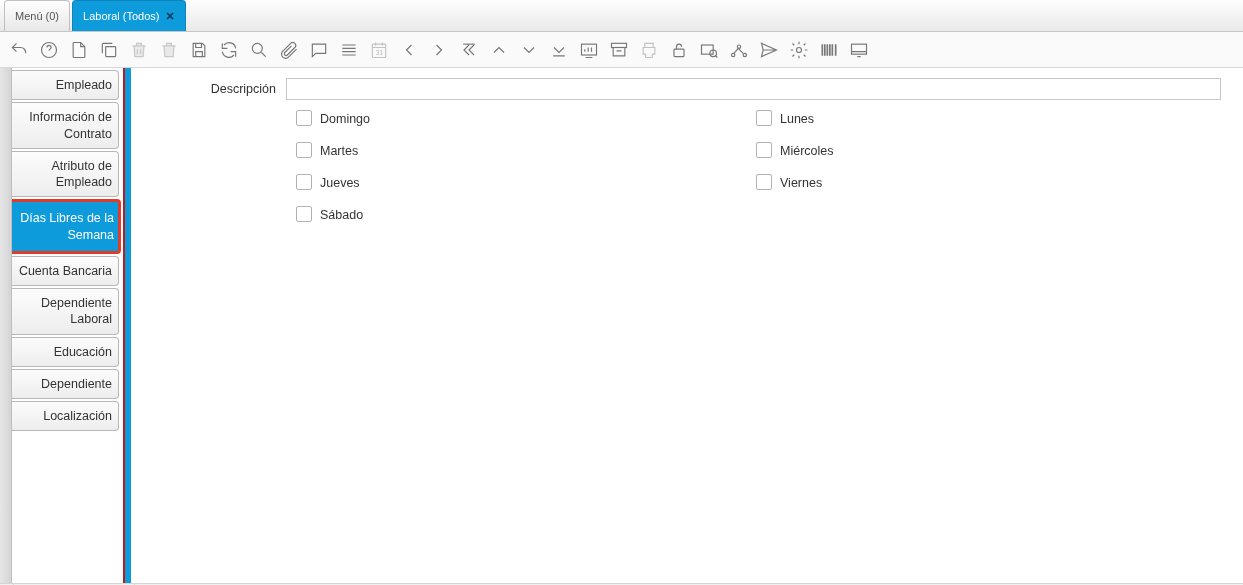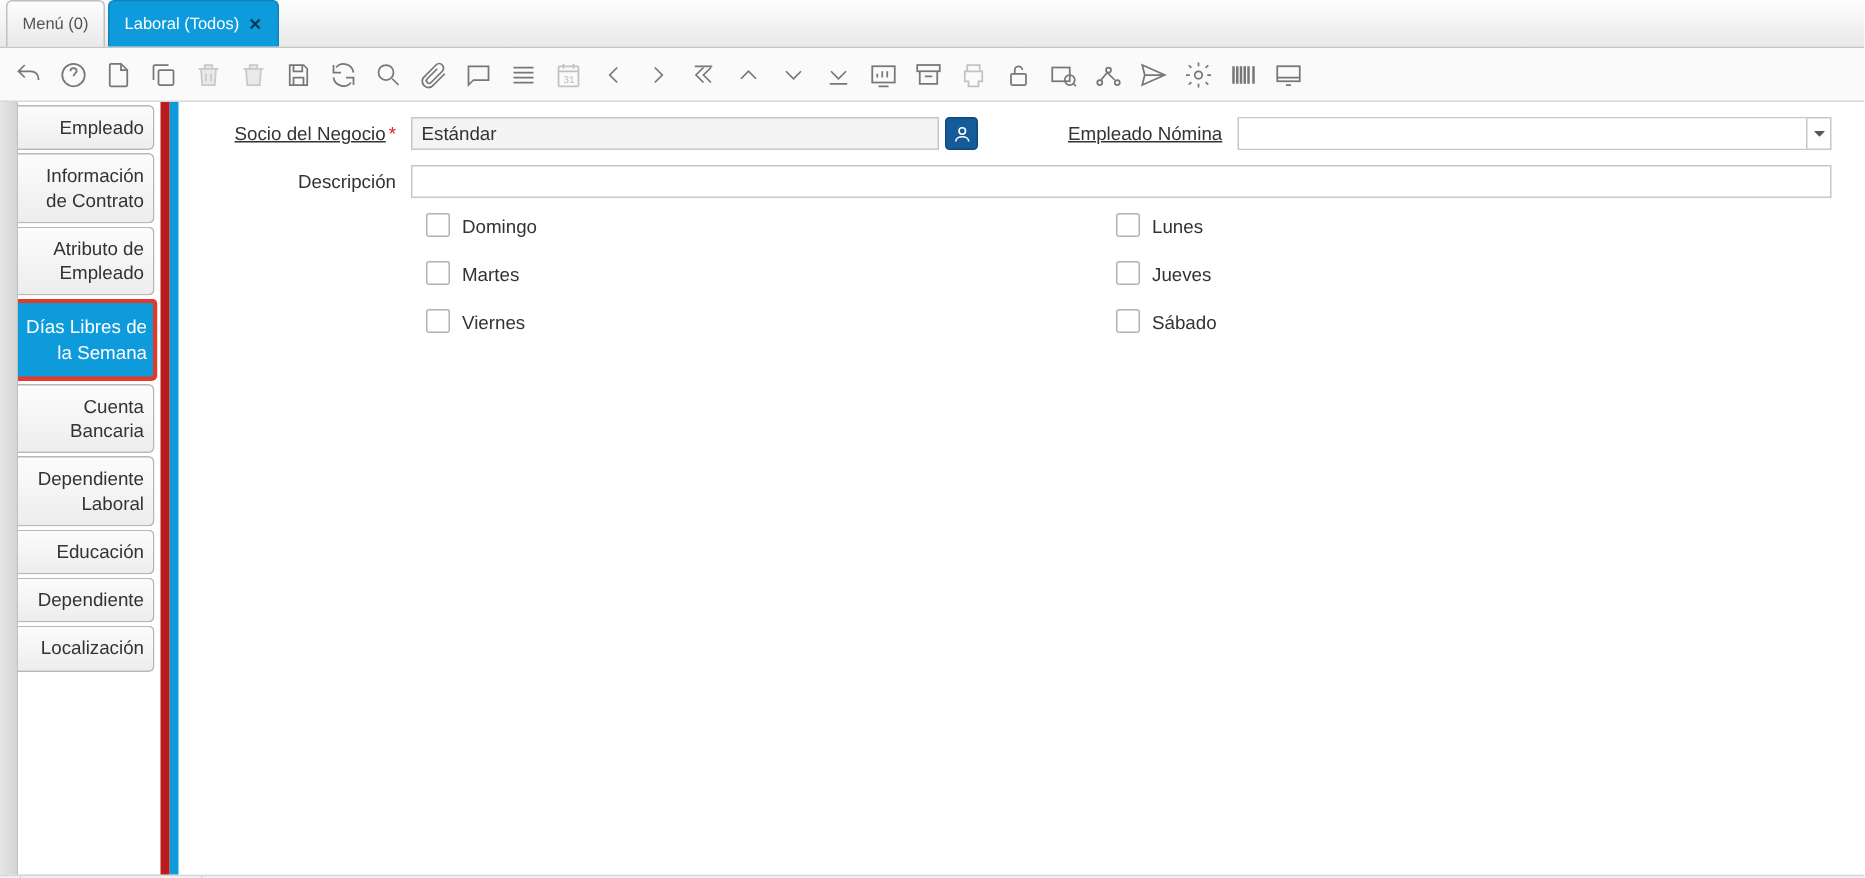--- a/index.html
+++ b/index.html
@@ -69,22 +69,22 @@
   .tb-icon.disabled-fill svg { stroke: #c2c2c2; }
 
   
   .app-body {
     display: flex;
     height: calc(585px - 22px - 36px - 12px);
     position: relative;
   }
   .sidebar-wrap {
     display: flex;
-    width: 113px;
-    border-right: 6px solid #b91c1c;
+    width: 125px;
+    border-right: 2px solid #b91c1c;
     position: relative;
   }
   .sidebar-strip {
     width: 12px;
     background: linear-gradient(to right,#e6e6e6,#d4d4d4);
     border-right: 1px solid #bfbfbf;
   }
   .sidebar {
     flex: 1;
     overflow-y: auto;
@@ -435,58 +435,42 @@
         <div class="side-tab">
           <span>Localización</span>
         </div>
       </div>
   </div>
 
   <div class="content-wrap">
     <div class="content-strip"></div>
     <div class="content">
 
-      <div class="form-row">
-        <div class="form-label required"><span class="ul">Socio del Negocio</span></div>
-        <input class="text-input socio-input" value="Estándar" style="">
-        <div class="btn-socio">
-          <svg viewBox="0 0 24 24">
-              <circle cx="12" cy="8" r="4"></circle>
-              <path d="M4 21c0-4 4-6 8-6s8 2 8 6"></path>
-            </svg>
-        </div>
-        <div class="gap-col"></div>
-        <div class="form-label" style="width:auto;padding-right:10px;"><span class="ul">Empleado Nómina</span></div>
-        <div class="combo">
-          <input value="" style="">
-          <div class="dd">
-              <svg viewBox="0 0 10 10">
-                <path d="M1 3l4 4 4-4"></path>
-              </svg>
-            </div>
-        </div>
-      </div>
 
       <div class="form-row">
         <div class="form-label"><span>Descripción</span></div>
         <input class="text-input desc-input" style="background: rgb(255, 255, 255);" value="">
       </div>
 
       <div class="days-grid" id="days-grid">
           <div class="chk">
             <span class="box"></span>
             <span>Domingo</span>
           </div>
           <div class="chk">
             <span class="box"></span>
             <span>Lunes</span>
           </div>
           <div class="chk">
             <span class="box"></span>
             <span>Martes</span>
+          </div>
+          <div class="chk">
+            <span class="box"></span>
+            <span>Miércoles</span>
           </div>
           <div class="chk">
             <span class="box"></span>
             <span>Jueves</span>
           </div>
           <div class="chk">
             <span class="box"></span>
             <span>Viernes</span>
           </div>
           <div class="chk">

